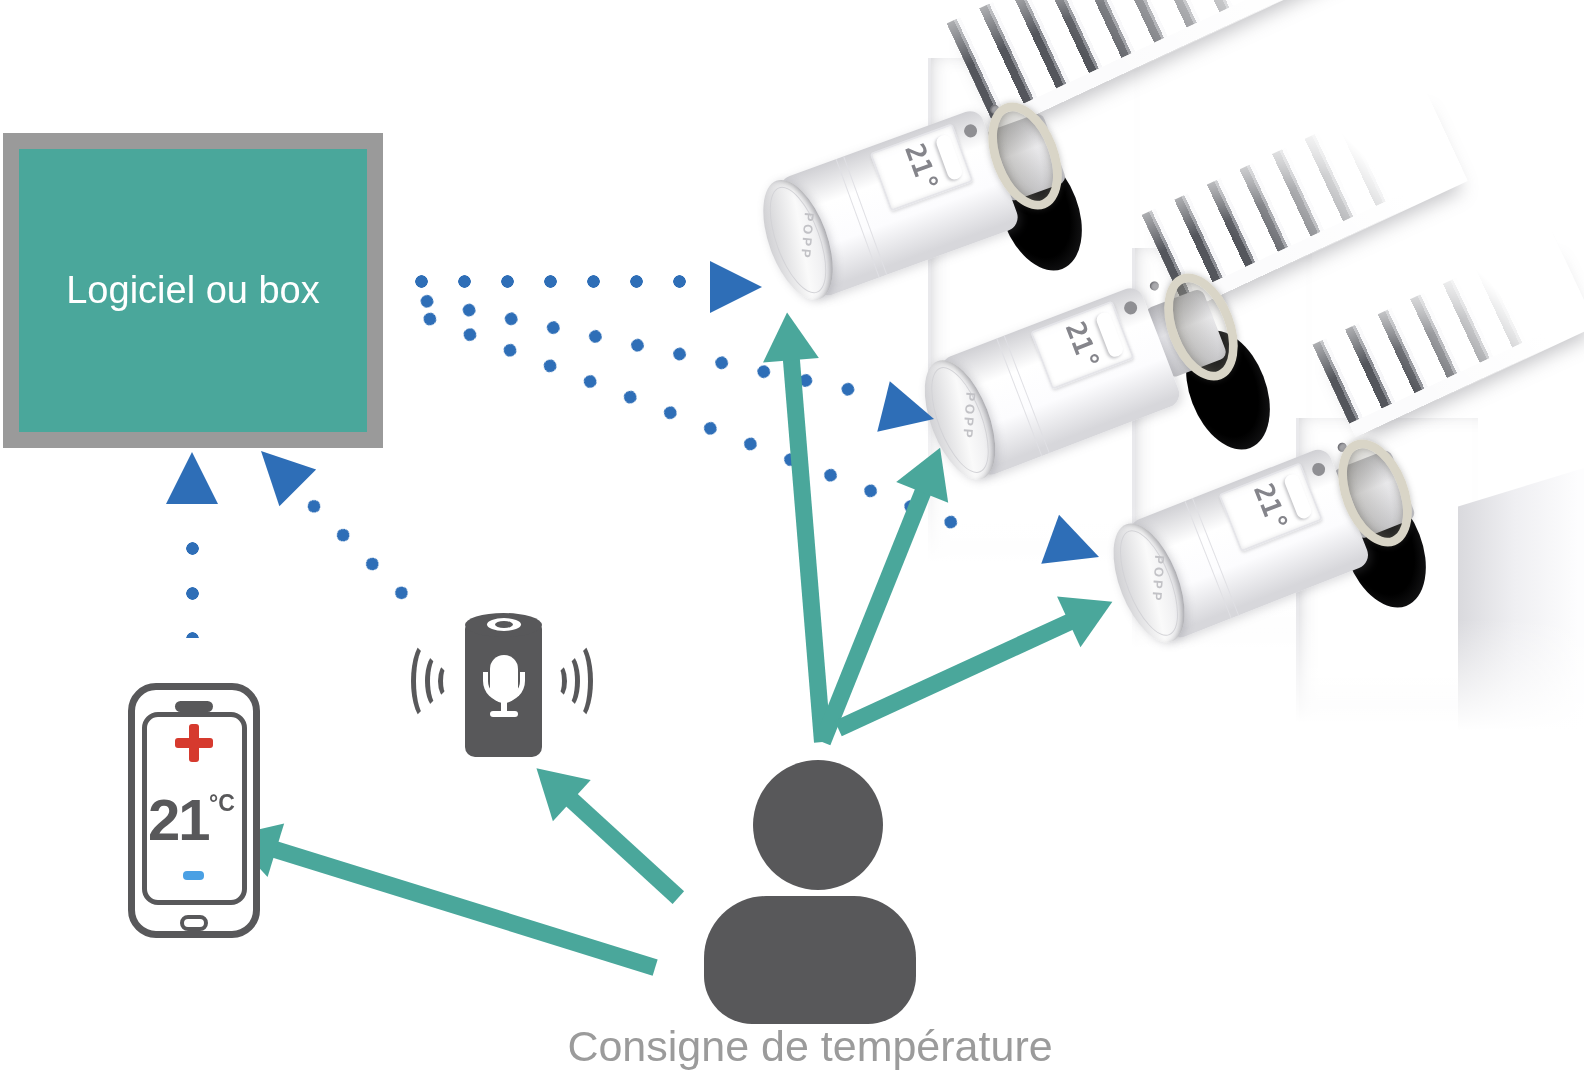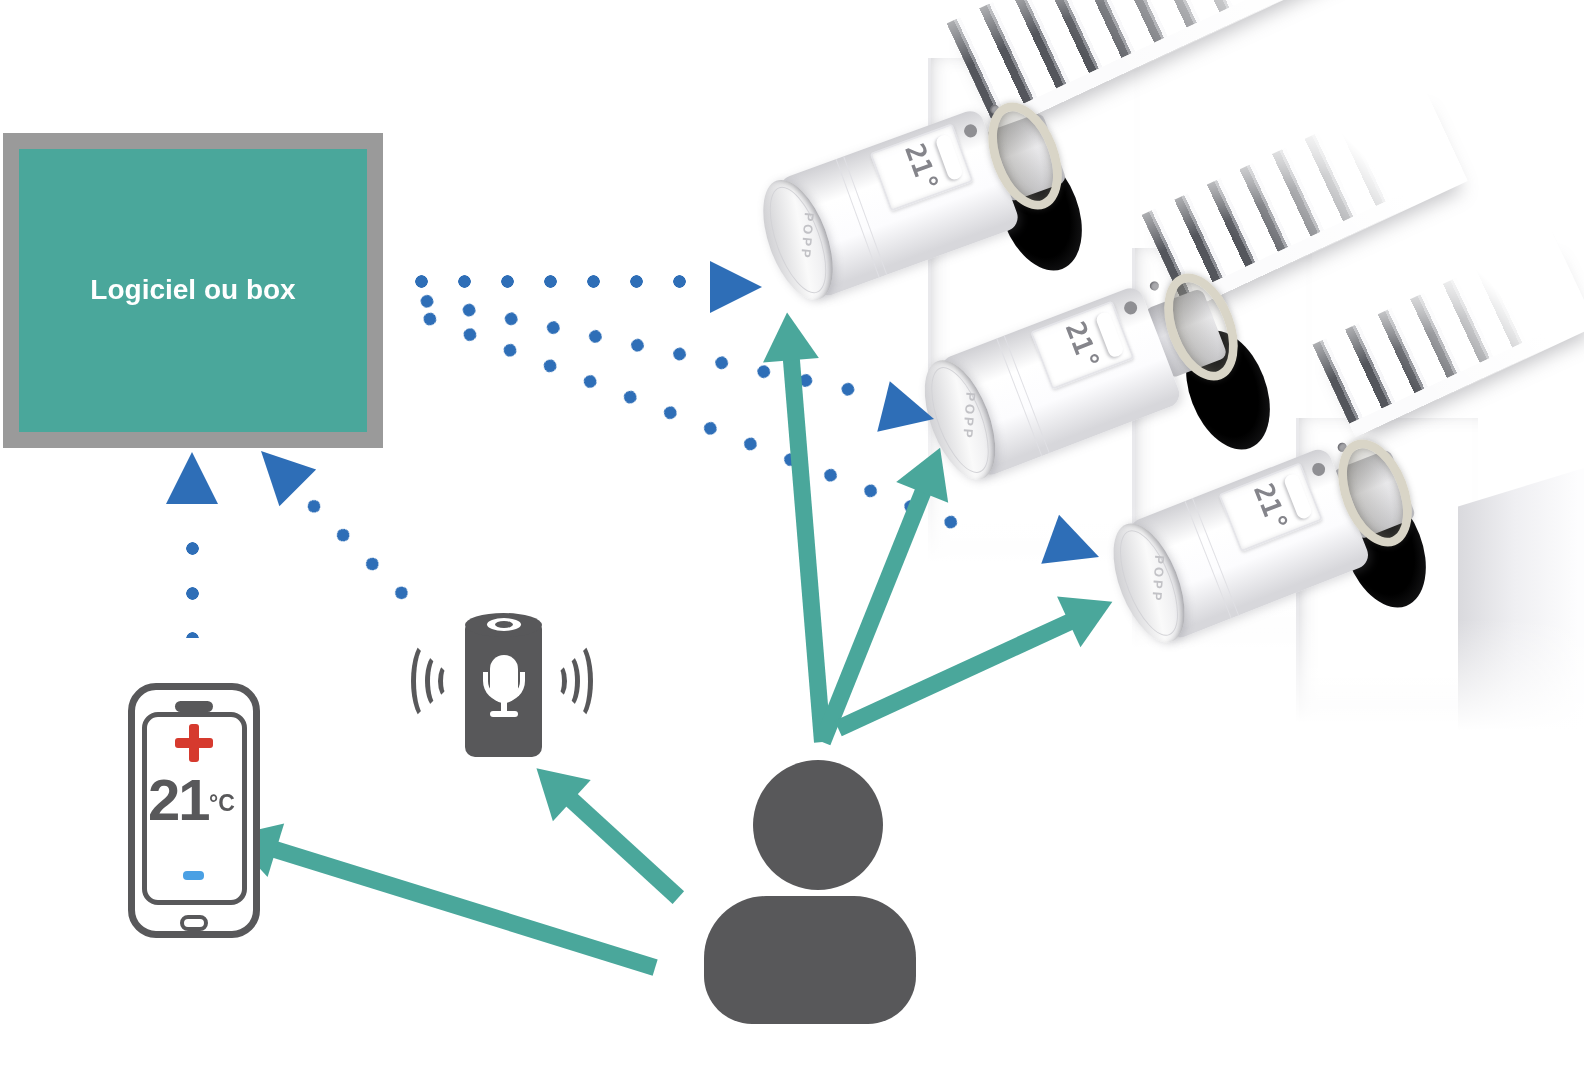--- a/index.html
+++ b/index.html
@@ -69,30 +69,30 @@
     border-left:52px solid #2e6eb7;transform-origin:100% 50%;}
   .tarrow{height:0;z-index:8;transform-origin:0 0;}
   .t-shaft{left:0;top:-8.5px;height:17px;background:#4aa79b;}
   .t-head{top:-28px;width:0;height:0;border-top:28px solid transparent;border-bottom:28px solid transparent;
     border-left:48px solid #4aa79b;}
 
   
   .monitor{left:3px;top:133px;width:380px;height:315px;background:#9a9a9a;z-index:9;}
   .monitor-screen{left:16px;top:16px;width:348px;height:283px;background:#4aa79b;
     display:flex;flex-direction:column;align-items:center;justify-content:center;position:absolute;}
-  .monitor-line{position:static !important;color:#fff;font-size:28px;font-weight:bold;line-height:1.3;text-align:center;}
+  .monitor-line{position:static !important;color:#fff;font-size:38px;font-weight:normal;line-height:1.3;text-align:center;}
 
   
   .phone{left:128px;top:683px;width:132px;height:255px;border:7px solid #58585a;border-radius:28px;
     background:#fff;z-index:9;}
   .p-slot{left:40px;top:11px;width:38px;height:11px;border-radius:6px;background:#58585a;}
   .p-screen{left:7px;top:22px;width:105px;height:193px;border:5px solid #58585a;border-radius:16px;background:#fff;}
   .p-plus-h{left:40px;top:48px;width:38px;height:10px;border-radius:3px;background:#d63a2e;}
   .p-plus-v{left:54px;top:34px;width:10px;height:38px;border-radius:3px;background:#d63a2e;}
-  .p-temp{left:13px;top:76px;font-size:58px;font-weight:bold;color:#58585a;letter-spacing:-2px;}
+  .p-temp{left:13px;top:96px;font-size:58px;font-weight:bold;color:#58585a;letter-spacing:-2px;}
   .p-unit{left:74px;top:100px;font-size:23px;font-weight:bold;color:#58585a;}
   .p-minus{left:48px;top:181px;width:21px;height:9px;border-radius:4px;background:#4aa0e4;}
   .p-home{left:45px;top:225px;width:28px;height:16px;border:4px solid #58585a;border-radius:8px;background:#fff;}
 
   
   .va-body{left:465px;top:624px;width:77px;height:133px;background:#58585a;border-radius:5px 5px 10px 10px;z-index:9;}
   .va-top{left:465px;top:613px;width:77px;height:24px;background:#58585a;border-radius:50%;z-index:9;}
   .va-ring{left:487px;top:618px;width:34px;height:13px;background:#fff;border-radius:50%;z-index:10;}
   .va-ring-hole{left:495px;top:621px;width:18px;height:7px;background:#58585a;border-radius:50%;z-index:10;}
   .va-mic{left:490px;top:655px;width:28px;height:48px;border-radius:14px;background:#fff;z-index:10;}
@@ -244,14 +244,15 @@
     <div class="va-arc"></div>
     <div class="va-stem"></div>
     <div class="va-base"></div>
   </div>
 
   <div>
     <div class="person-head"></div>
     <div class="person-body"></div>
   </div>
 
+  <div class="caption">Consigne de température</div>
 
 </div>
 
 </body></html>

